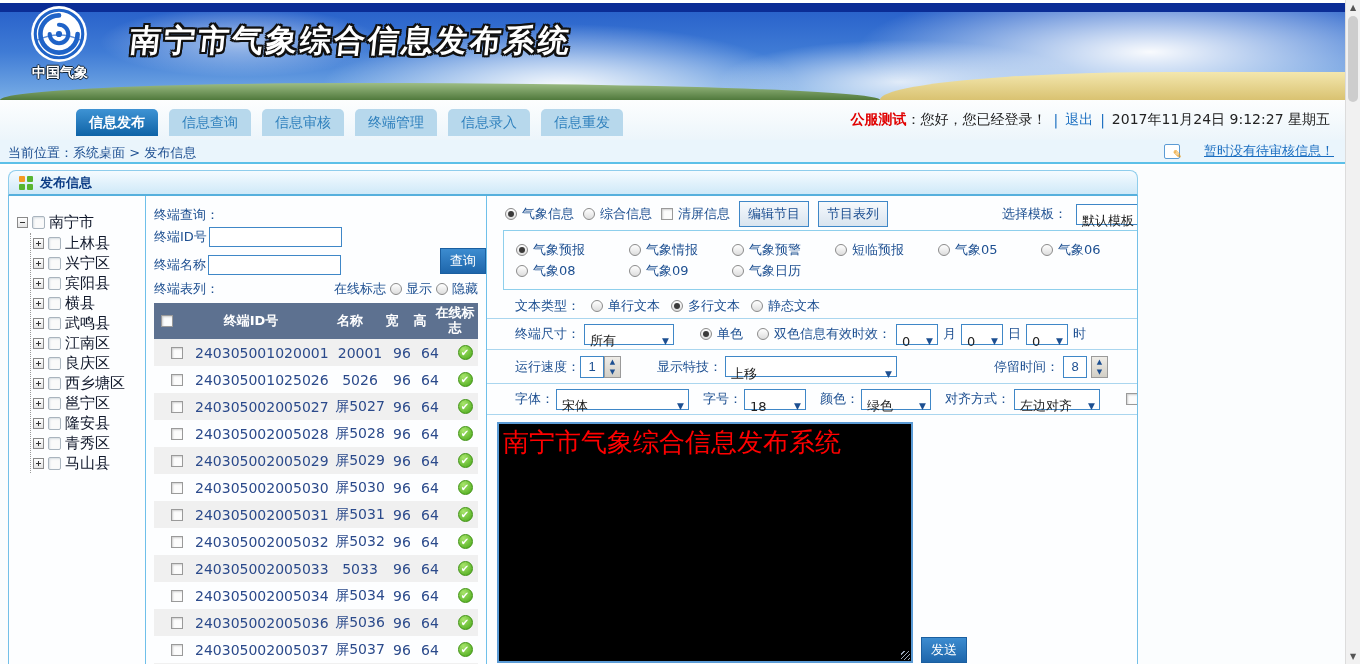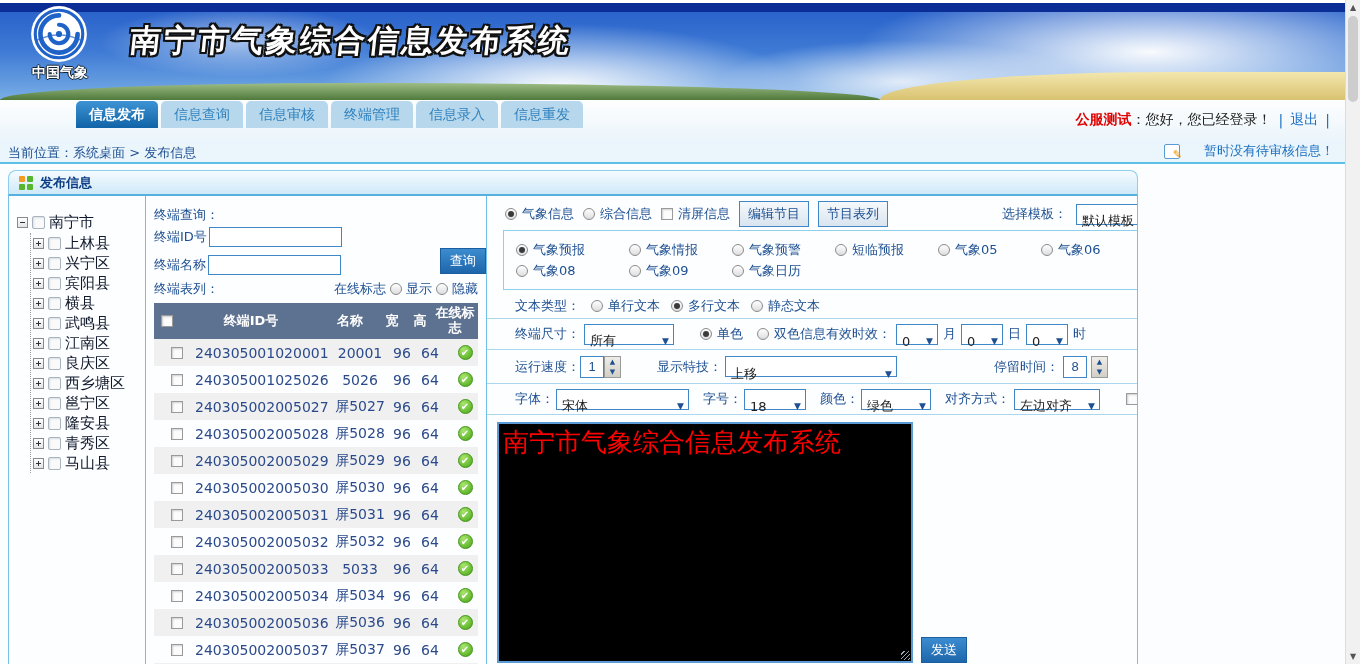--- a/index.html
+++ b/index.html
@@ -25,35 +25,35 @@
   .logo-caption { position:absolute; left:18px; top:64px; width:84px; text-align:center;
     color:#fff; font-weight:bold; font-size:14px;
     text-shadow:1px 0 #123, -1px 0 #123, 0 1px #123, 0 -1px #123; }
   .banner-title { position:absolute; left:130px; top:20px; font-size:31px; font-weight:bold;
     color:#fff; letter-spacing:3px; transform:skewX(-6deg);
     text-shadow:2px 0 #111,-2px 0 #111,0 2px #111,0 -2px #111,2px 2px #111,-2px -2px #111,2px -2px #111,-2px 2px #111; }
 
   
   .navbar { position:absolute; top:100px; left:0; width:1360px; height:40px;
     background:linear-gradient(#fdfefe,#ecf5fb); }
-  .tabs { position:absolute; left:76px; bottom:12px; display:flex; gap:3px;text-align:center; }
+  .tabs { position:absolute; left:76px; bottom:4px; display:flex; gap:11px;text-align:center; }
   .tab { height:27px; padding:0 13px; display:flex; align-items:center; border-radius:5px 5px 0 0;
     background:#b7d8ec; color:#2f80bd; font-size:14px; cursor:pointer; }
   .tab.active { background:linear-gradient(#3e93d4,#0f63a6); color:#fff; font-weight:bold; }
   .userbar { position:absolute; right:30px; top:11px; font-size:14px; color:#222;
     display:flex; align-items:center; gap:7px; white-space:nowrap; }
   .user-name { color:#e00000; font-weight:bold; }
   .bar-sep { color:#1a6ec0; }
   .logout { color:#1a6ec0; cursor:pointer; }
 
   
   .crumbbar { position:absolute; top:140px; left:0; width:1360px; height:24px; background:#eaf5fc;
     border-bottom:2px solid #5cc0e8; color:#1d4f91; font-size:13px;padding-left:32px; }
   .crumb { position:absolute; left:8px; top:4px; }
-  .audit { position:absolute; right:26px; top:2px; color:#1a6ec0; display:flex; align-items:center; gap:24px; }
+  .audit { position:absolute; right:26px; top:2px; color:#1a6ec0; display:flex; align-items:center; gap:24px;text-decoration:underline; }
   .audit-icon { width:16px; height:15px; background:#fff; border:1px solid #5b9bd5; border-radius:2px;
     position:relative; }
   .audit-icon::after { content:"✎"; position:absolute; right:-3px; bottom:-3px; color:#e8940c; font-size:11px; }
 
   
   .main { position:absolute; top:166px; left:0; width:1360px; height:498px; background:#fbfdfe; }
   .panel { position:absolute; left:8px; top:4px; width:1130px; height:494px; display:flex; flex-direction:column; }
   .panel-head { height:26px; flex:none; background:linear-gradient(#f5fbff,#cfe9f8);
     border:1px solid #8ecdec; border-bottom:2px solid #56b0dd; border-radius:8px 8px 0 0;
     display:flex; align-items:center; gap:7px; padding-left:10px;
@@ -178,20 +178,21 @@
       <div class="tab">信息审核</div>
       <div class="tab">终端管理</div>
       <div class="tab">信息录入</div>
       <div class="tab">信息重发</div>
     </div>
   <div class="userbar">
     <span><span class="user-name">公服测试</span><span>：您好，您已经登录！</span></span>
     <span class="bar-sep">|</span>
     <span class="logout">退出</span>
     <span class="bar-sep">|</span>
+    <span>2017年11月24日  9:12:27  星期五</span>
   </div>
 </div>
 
 <div class="crumbbar">
   <div class="crumb">
     <span>当前位置：</span><span>系统桌面 &gt; 发布信息</span>
   </div>
   <div class="audit">
     <span class="audit-icon"></span>
     <span>暂时没有待审核信息！</span>

